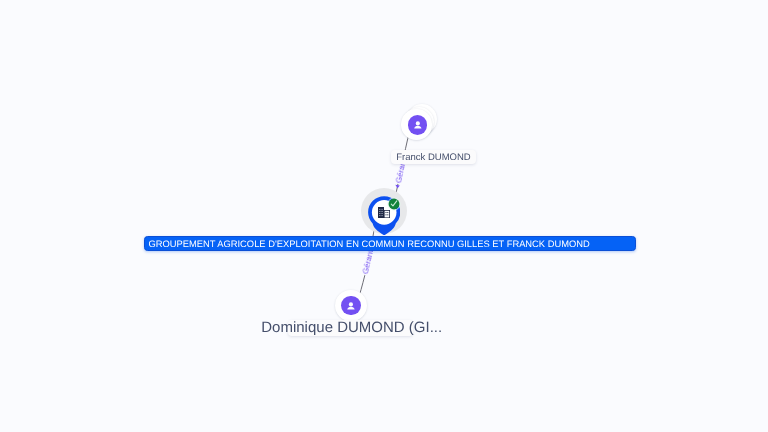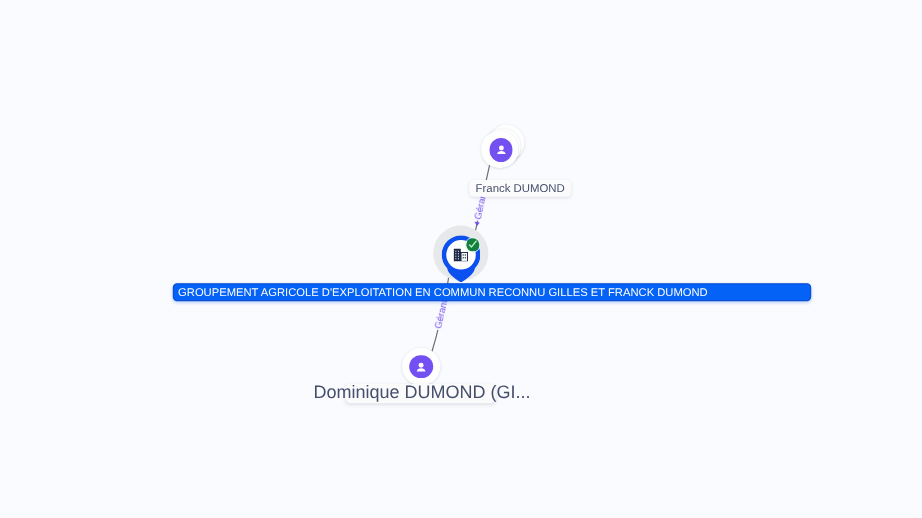--- a/index.html
+++ b/index.html
@@ -100,17 +100,17 @@
     <div class="pavatar" style="left:-9.9px;top:-9.9px;width:19.8px;height:19.8px;background:#7350f2;">
       <svg width="13.7" height="13.7" viewBox="0 0 54 54">
         <circle cx="27.3" cy="21.5" r="8.2" fill="#fbfaff"></circle>
         <path d="M12.7 41.7 C14.4 34.3 19.8 31 27.3 31 C34.8 31 40.2 34.3 41.9 41.7 Z" fill="#fbfaff"></path>
       </svg>
     </div>
   </div>
 
   <div class="nlabel" style="left:375px;top:150px;width:85px;height:14px;font-size:9.5px;margin-left:16px;">Franck DUMOND</div>
 
-  <div class="clabel" style="left:144px;top:236px;width:532px;height:15px;font-size:9.35px;padding-left:3.4px;padding-top:1.0px;box-sizing:border-box;">GROUPEMENT AGRICOLE D'EXPLOITATION EN COMMUN RECONNU GILLES ET FRANCK DUMOND</div>
+  <div class="clabel" style="left:144px;top:236px;width:492px;height:15px;font-size:9.35px;padding-left:3.4px;padding-top:1.0px;box-sizing:border-box;">GROUPEMENT AGRICOLE D'EXPLOITATION EN COMMUN RECONNU GILLES ET FRANCK DUMOND</div>
 
   <div class="nlabel" style="left:288px;top:320px;width:125px;height:15.5px;font-size:15px;padding-left:2.4px;box-sizing:border-box;">Dominique DUMOND (GI...</div>
 
 </div>
 
 </body></html>

